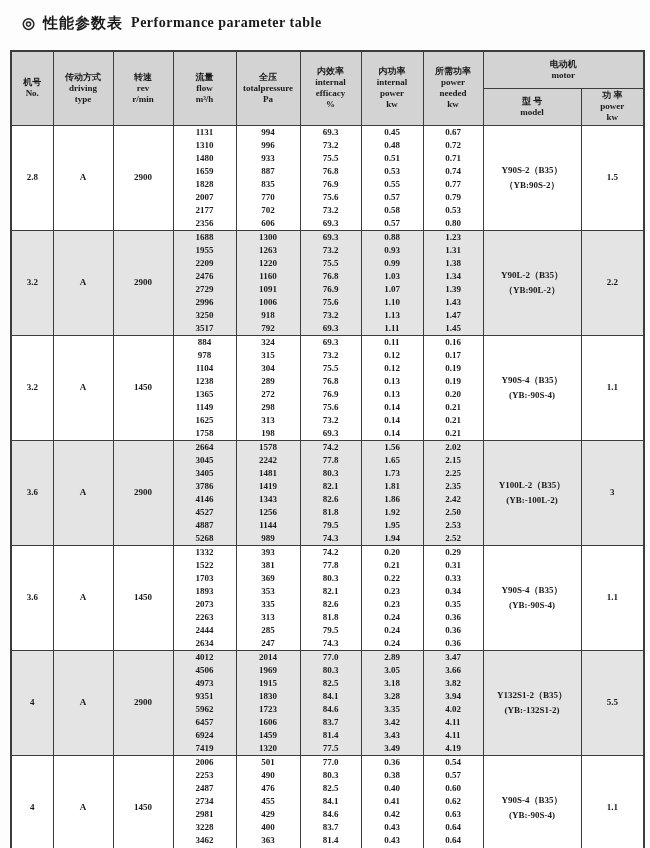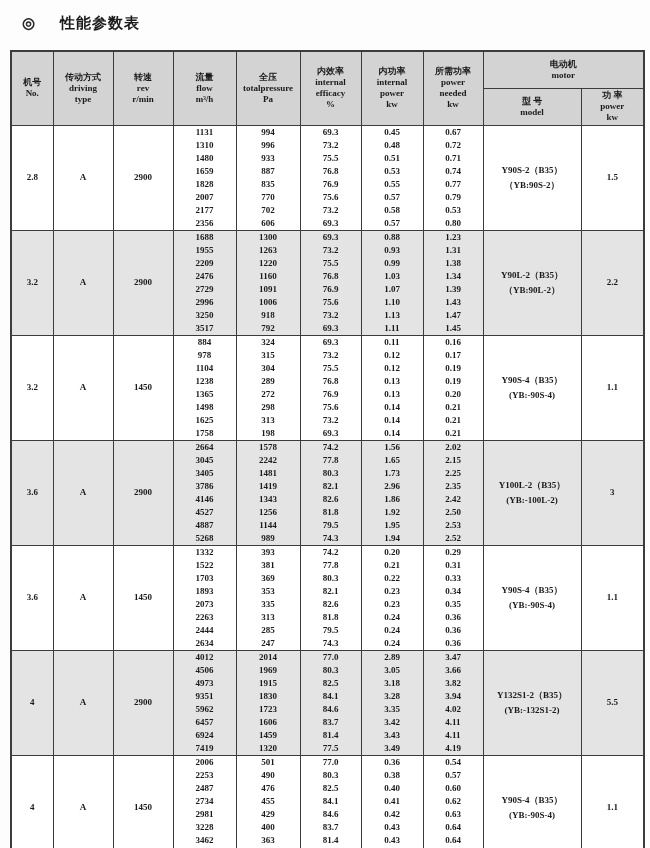--- a/index.html
+++ b/index.html
@@ -24,21 +24,20 @@
   .title-icon {
     font-size: 15px;
     line-height: 15px;
     color: #2a2a2a;
     font-weight: bold;
   }
   .title-zh {
     font-size: 15px;
     font-weight: bold;
     letter-spacing: 1px;
-    margin-left: 17px;
   }
   .title-en {
     font-size: 14px;
     font-weight: bold;
     letter-spacing: 0.5px;
   }
 
   
   table.perf {
     border-collapse: collapse;
@@ -77,20 +76,21 @@
   td.model-cell .m-line { display: block; text-align: center; }
 </style>
 </head>
 <body>
 
 <div class="page">
 
   <div class="title-row">
     <span class="title-icon">◎</span>
     <span class="title-zh">性能参数表</span>
+    <span class="title-en">Performance parameter table</span>
   </div>
 
   <table class="perf">
     <colgroup>
       <col style="width:42px">
         <col style="width:60px">
         <col style="width:60px">
       <col style="width:63px">
         <col style="width:64px">
         <col style="width:61px">
@@ -304,21 +304,21 @@
           <td>0.19</td>
         </tr>
         <tr>
           <td>1365</td>
           <td>272</td>
           <td>76.9</td>
           <td>0.13</td>
           <td>0.20</td>
         </tr>
         <tr>
-          <td>1498</td>
+          <td>1149</td>
           <td>298</td>
           <td>75.6</td>
           <td>0.14</td>
           <td>0.21</td>
         </tr>
         <tr>
           <td>1625</td>
           <td>313</td>
           <td>73.2</td>
           <td>0.14</td>
@@ -357,21 +357,21 @@
           <td class="shaded">3405</td>
           <td class="shaded">1481</td>
           <td class="shaded">80.3</td>
           <td class="shaded">1.73</td>
           <td class="shaded">2.25</td>
         </tr>
         <tr>
           <td class="shaded">3786</td>
           <td class="shaded">1419</td>
           <td class="shaded">82.1</td>
-          <td class="shaded">2.96</td>
+          <td class="shaded">1.81</td>
           <td class="shaded">2.35</td>
         </tr>
         <tr>
           <td class="shaded">4146</td>
           <td class="shaded">1343</td>
           <td class="shaded">82.6</td>
           <td class="shaded">1.86</td>
           <td class="shaded">2.42</td>
         </tr>
         <tr>

